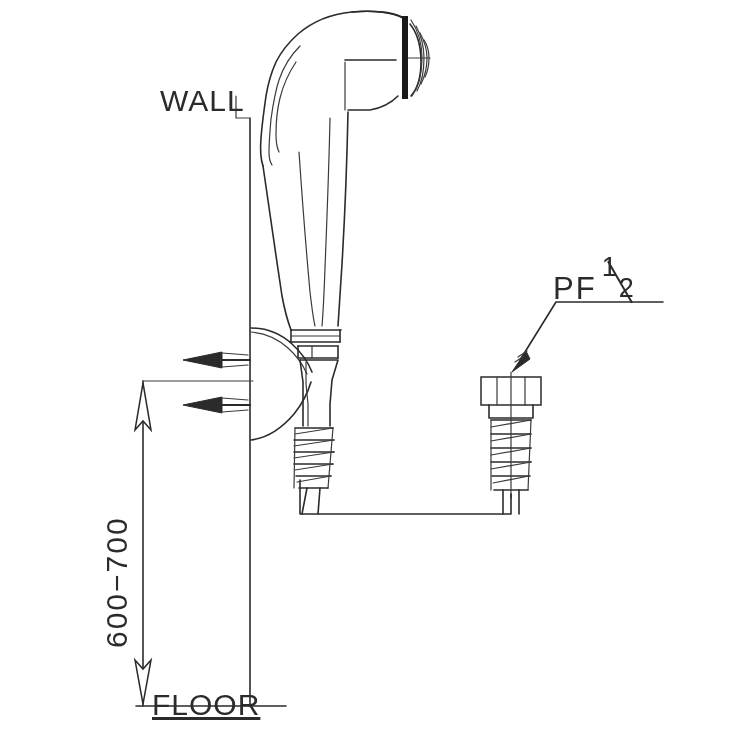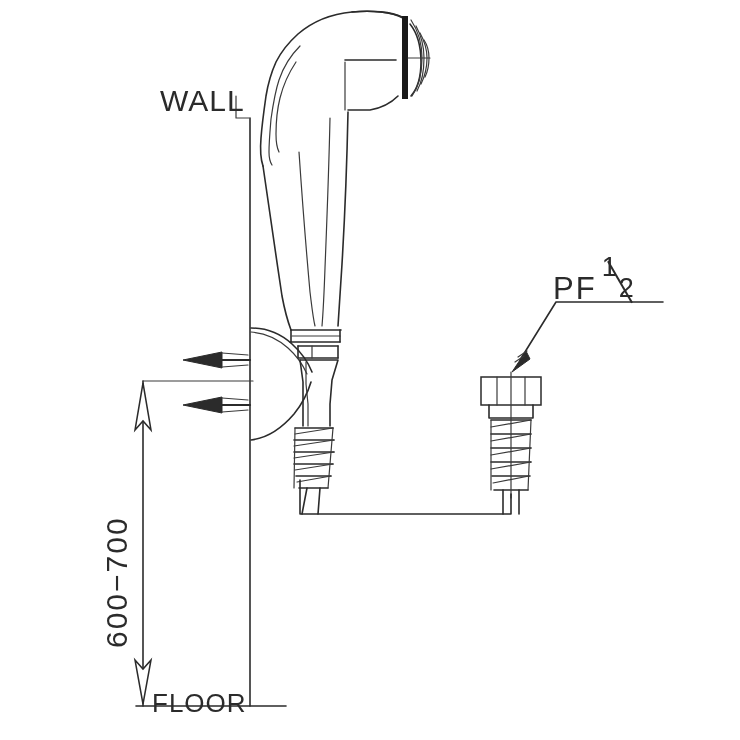--- a/index.html
+++ b/index.html
@@ -35,21 +35,22 @@
     user-select: none;
   }
   #label-wall {
     left: 160px;
     top: 84px;
     font-size: 30px;
   }
   #label-floor {
     left: 152px;
     top: 688px;
-    font-size: 26px;
+    font-size: 30px;
+    text-decoration: underline;
   }
   #label-dimension {
     left: 0px;
     top: 0px;
     font-size: 30px;
     transform-origin: left top;
     transform: translate(100px, 648px) rotate(-90deg);
     letter-spacing: 2px;
   }
   #label-pf {

